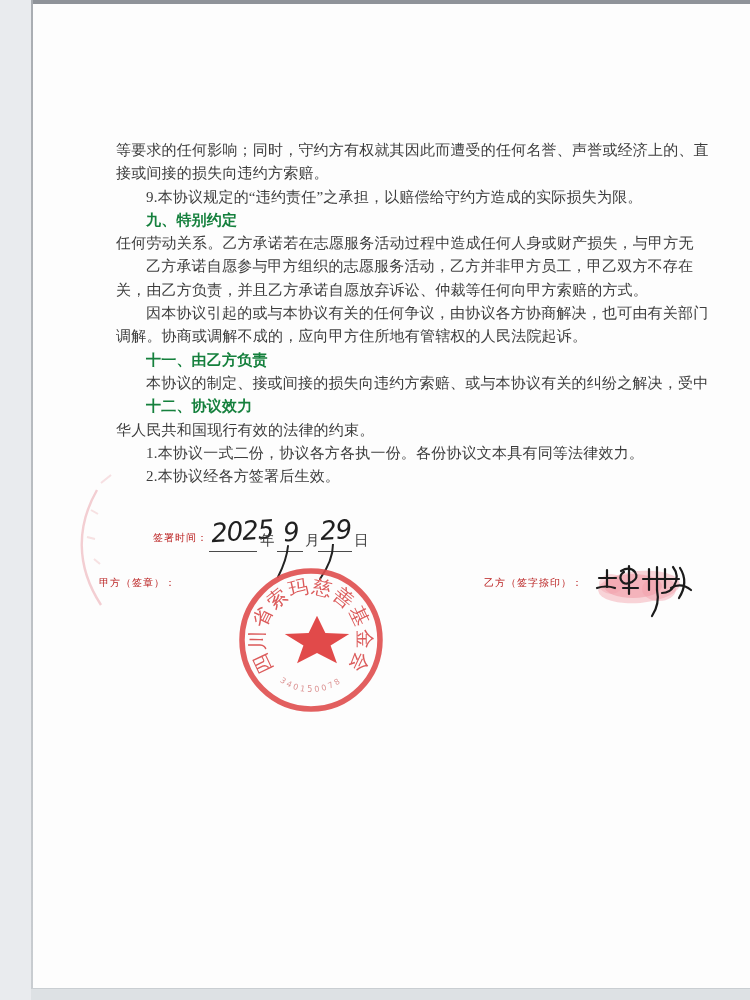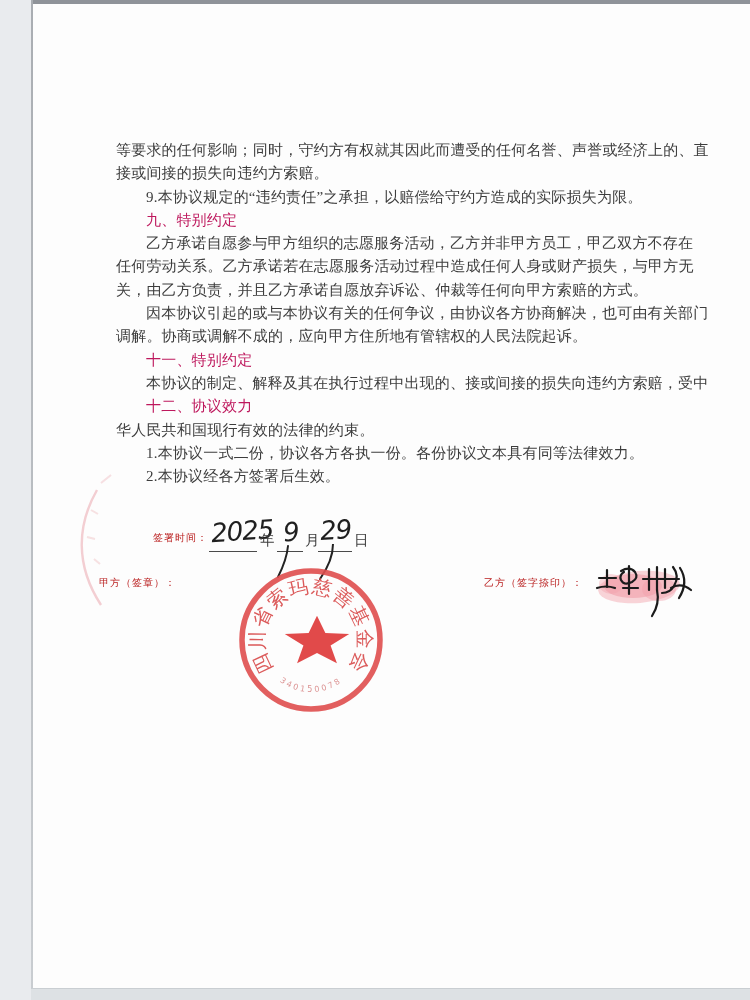--- a/index.html
+++ b/index.html
@@ -9,21 +9,21 @@
     margin-left:31px;
   }
   .scan-top{position:absolute;top:0;left:0;right:0;height:4px;background:#8f9399;}
   .scan-left{position:absolute;top:0;left:0;bottom:0;width:2px;background:linear-gradient(#a9adb2,#c9cdd1);}
   .scan-right{position:absolute;top:4px;right:0;bottom:12px;width:1px;background:#e8eaec;}
   .scan-bottom{position:absolute;left:0;right:0;bottom:0;height:11px;background:#dde1e4;border-top:1px solid #c9ced2;}
 
   .body-text{position:absolute;left:85px;top:139px;width:600px;color:#3d3d3d;font-size:15px;}
   .line{height:23.3px;line-height:23.3px;letter-spacing:.2px;white-space:nowrap;}
   .line.indent{padding-left:30px;}
-  .line.bold{font-weight:normal;color:#be185d;}
+  .line.bold{font-weight:bold;color:#15803d;}
 
   .sig-label{position:absolute;font-size:10px;color:#b91c1c;letter-spacing:1px;white-space:nowrap;}
   #date-label{left:122px;top:531px;}
   #party-a-label{left:68px;top:576px;}
   #party-b-label{left:453px;top:576px;text-align:center;}
   .unit{position:absolute;font-size:14.5px;color:#3d3d3d;}
   #unit-year{left:229px;top:531px;}
   #unit-month{left:274px;top:531px;}
   #unit-day{left:323px;top:531px;}
   .hand{
@@ -47,27 +47,27 @@
   <div class="scan-top"></div>
   <div class="scan-left"></div>
   <div class="scan-right"></div>
   <div class="scan-bottom"></div>
 
   <div class="body-text">
     <div class="line">等要求的任何影响；同时，守约方有权就其因此而遭受的任何名誉、声誉或经济上的、直</div>
     <div class="line">接或间接的损失向违约方索赔。</div>
     <div class="line indent">9.本协议规定的“违约责任”之承担，以赔偿给守约方造成的实际损失为限。</div>
     <div class="line indent bold">九、特别约定</div>
+    <div class="line">任何劳动关系。乙方承诺若在志愿服务活动过程中造成任何人身或财产损失，与甲方无</div>
     <div class="line indent">乙方承诺自愿参与甲方组织的志愿服务活动，乙方并非甲方员工，甲乙双方不存在</div>
-    <div class="line">任何劳动关系。乙方承诺若在志愿服务活动过程中造成任何人身或财产损失，与甲方无</div>
     <div class="line">关，由乙方负责，并且乙方承诺自愿放弃诉讼、仲裁等任何向甲方索赔的方式。</div>
     <div class="line indent">因本协议引起的或与本协议有关的任何争议，由协议各方协商解决，也可由有关部门</div>
     <div class="line">调解。协商或调解不成的，应向甲方住所地有管辖权的人民法院起诉。</div>
-    <div class="line indent bold">十一、特别约定</div>
-    <div class="line indent">本协议的制定、解释及其在执行过程中出现的、接或间接的损失向违约方索赔，受中</div>
+    <div class="line indent bold">十一、由乙方负责</div>
+    <div class="line indent">本协议的制定、接或间接的损失向违约方索赔、或与本协议有关的纠纷之解决，受中</div>
     <div class="line indent bold">十二、协议效力</div>
     <div class="line">华人民共和国现行有效的法律的约束。</div>
     <div class="line indent">1.本协议一式二份，协议各方各执一份。各份协议文本具有同等法律效力。</div>
     <div class="line indent">2.本协议经各方签署后生效。</div>
   </div>
 
   <span class="sig-label" id="date-label">签署时间：</span>
   <span class="hand" id="hw-year">2025</span>
   <span class="unit" id="unit-year">年</span>
   <span class="hand" id="hw-month">9</span>

